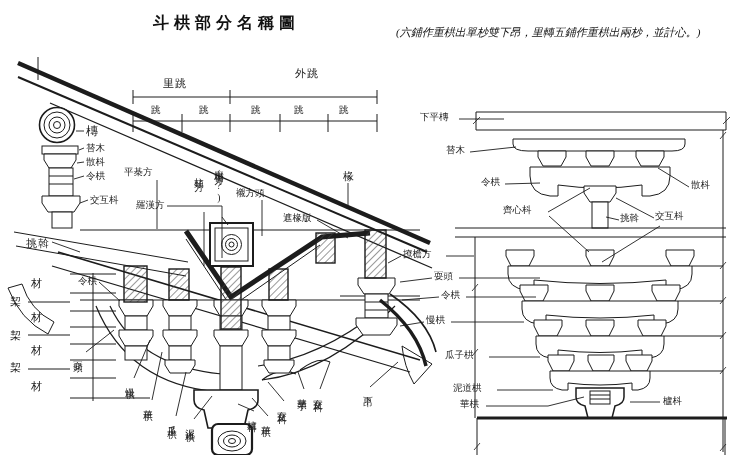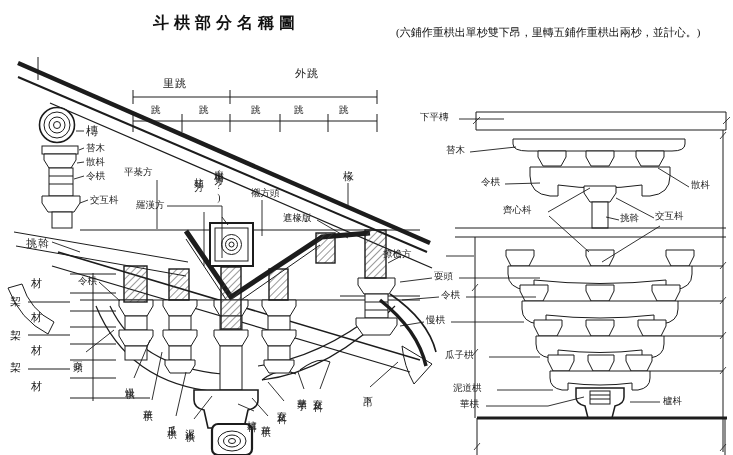--- a/index.html
+++ b/index.html
@@ -3,21 +3,21 @@
 <meta charset="utf-8">
 <style>
   html,body{margin:0;padding:0;background:#fff;}
   #stage{position:relative;width:733px;height:455px;background:#fff;overflow:hidden;
          font-family:"Liberation Serif","DejaVu Serif",serif;color:#1c1c1c;}
   #lineart{position:absolute;left:0;top:0;}
   .lbl{position:absolute;font-size:11px;line-height:1.15;letter-spacing:1px;white-space:nowrap;color:#1c1c1c;}
   .lbl.sm{font-size:9.5px;letter-spacing:0;}
   .lbl.v{writing-mode:vertical-rl;text-orientation:upright;letter-spacing:2px;white-space:normal;}
   .title{position:absolute;font-size:16px;font-weight:bold;letter-spacing:5px;color:#111;}
-  .subtitle{position:absolute;font-size:11px;letter-spacing:0;color:#111;}
+  .subtitle{position:absolute;font-size:11px;letter-spacing:0;color:#111;font-style:italic;}
 </style>
 </head>
 <body>
 
 <div id="stage">
 
 <svg id="lineart" width="733" height="455" viewBox="0 0 733 455">
   <defs>
     <pattern id="hatch" width="5" height="5" patternUnits="userSpaceOnUse" patternTransform="rotate(45)">
       <line x1="0" y1="0" x2="0" y2="5" stroke="#444" stroke-width="1.1"></line>
@@ -315,36 +315,36 @@
   <div class="lbl" style="left:31px;top:344px">材</div>
   <div class="lbl" style="left:10px;top:361px">栔</div>
   <div class="lbl" style="left:31px;top:380px">材</div>
   <div class="lbl sm" style="left:78px;top:276px">令栱</div>
   <div class="lbl v sm" style="left:72px;top:354px">耍頭</div>
 
   <div class="lbl sm" style="left:124px;top:167px">平棊方</div>
   <div class="lbl sm" style="left:136px;top:200px">羅漢方</div>
   <div class="lbl v sm" style="left:193px;top:170px">柱頭方</div>
   <div class="lbl v sm" style="left:213px;top:163px">壓槽方(?)</div>
-  <div class="lbl sm" style="left:251px;top:188px">襯方頭</div>
+  <div class="lbl sm" style="left:236px;top:188px">襯方頭</div>
   <div class="lbl" style="left:343px;top:170px">椽</div>
   <div class="lbl sm" style="left:283px;top:213px">遮椽版</div>
 
   <div class="lbl v sm" style="left:124px;top:380px">慢栱</div>
   <div class="lbl v sm" style="left:142px;top:402px">華栱</div>
   <div class="lbl v sm" style="left:166px;top:418px">瓜子栱</div>
   <div class="lbl v sm" style="left:184px;top:421px">泥道栱</div>
   <div class="lbl v sm" style="left:246px;top:413px">櫨枓</div>
   <div class="lbl v sm" style="left:260px;top:418px">華栱</div>
   <div class="lbl v sm" style="left:276px;top:403px">交互枓</div>
   <div class="lbl v sm" style="left:296px;top:391px">華頭子</div>
   <div class="lbl v sm" style="left:312px;top:391px">交互枓</div>
   <div class="lbl v sm" style="left:362px;top:389px">下昂</div>
 
-  <div class="lbl sm" style="left:383px;top:249px">撩檐方</div>
+  <div class="lbl sm" style="left:403px;top:249px">撩檐方</div>
   <div class="lbl sm" style="left:434px;top:271px">耍頭</div>
   <div class="lbl sm" style="left:441px;top:290px">令栱</div>
   <div class="lbl sm" style="left:426px;top:315px">慢栱</div>
   <div class="lbl sm" style="left:445px;top:350px">瓜子栱</div>
   <div class="lbl sm" style="left:453px;top:383px">泥道栱</div>
   <div class="lbl sm" style="left:460px;top:399px">華栱</div>
 
   <div class="lbl sm" style="left:420px;top:112px">下平槫</div>
   <div class="lbl sm" style="left:446px;top:145px">替木</div>
   <div class="lbl sm" style="left:481px;top:177px">令栱</div>

